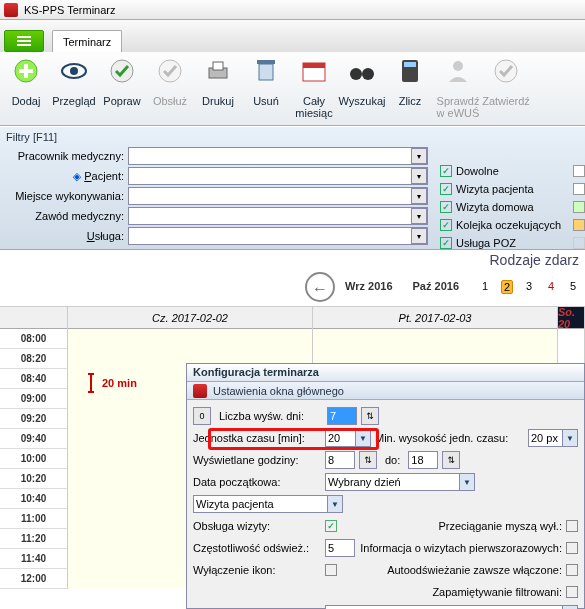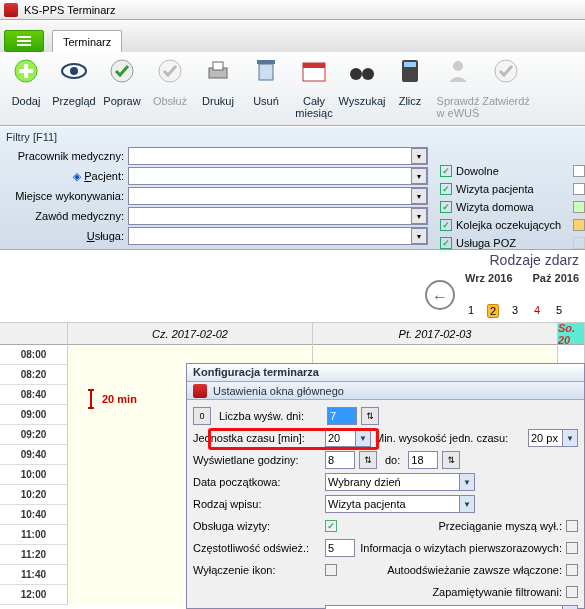--- a/index.html
+++ b/index.html
@@ -20,30 +20,30 @@
   .flabel { width: 122px; text-align: right; padding-right: 4px; }
   .finput { width: 300px; height: 18px; border: 1px solid #88a; background: #fff; position: relative; }
   .finput .dd { position: absolute; right: 0; top: 0; width: 16px; height: 16px; border: 1px solid #88a; background: #e8e8e8; display:flex;align-items:center;justify-content:center; font-size:8px; }
   .legend { position: absolute; right: 0; top: 162px; width: 145px; }
   .lrow { display: flex; align-items: center; gap: 4px; height: 18px; }
   .cb { width: 12px; height: 12px; border: 1px solid #2a6; display:flex; align-items:center; justify-content:center; color:#2a6; font-size:9px; font-weight:bold;}
   .sw { width: 12px; height: 12px; border: 1px solid #999; }
   .rodzaje { text-align: right; padding: 2px 6px 0; color:#446; font-size:14px;}
   .nav { display: flex; align-items: center; justify-content: flex-end; padding: 4px 6px; gap: 10px; }
   .navarrow { width: 30px; height: 30px; border: 2px solid #888; border-radius: 50%; display:flex; align-items:center; justify-content:center; color:#666; font-size:16px; }
-  .months { display:flex; flex-direction:column; align-items:flex-start; gap:20px;}
+  .months { display:flex; flex-direction:row; align-items:flex-start; gap:20px;}
   .months .row1 { display:flex; gap:20px; font-weight:bold; color:#333;}
   .months .row2 { display:flex; gap:10px; }
   .months .num { width:12px; text-align:center; }
   .months .cur { background:#fb3; border:1px solid #c80; border-radius:2px; }
   .months .red { color:#c00; }
   .sched { display:flex; border-top:1px solid #ccc; }
   .timescol { width:68px; border-right:1px solid #ccc; }
   .dayhdr { height:22px; border-bottom:1px solid #aaa; background:#f0f0f0; display:flex; align-items:center; justify-content:center; font-style:italic; }
-  .dayhdr.sat { background:#5eead4; color:#c33; font-weight:bold;}
+  .dayhdr.sat { background:#0f172a; color:#c33; font-weight:bold;}
   .slot { height:20px; border-bottom:1px solid #ddd; display:flex; align-items:center; justify-content:center; color:#333; font-size:10px; font-weight:bold; }
   .daycol { flex:1; border-right:1px solid #ccc; position:relative; }
   .daycol .bg { position:absolute; inset:22px 0 0 0; background:#ffe; }
   .hint { position:absolute; top:66px; left:20px; display:flex; align-items:center; gap:8px; color:#c00; font-weight:bold; }
   .hint .bar { width:6px; height:20px; border-top:2px solid #c00; border-bottom:2px solid #c00; position:relative;}
   .hint .bar::before{content:"";position:absolute;left:2px;top:0;bottom:0;width:2px;background:#c00;}
   .config { position:absolute; left:186px; top:363px; right:0; bottom:0; background:#f0f0f0; border:1px solid #88a; }
   .config .chdr { height:18px; background:linear-gradient(#fff,#dfe7f2); border-bottom:1px solid #9ab; padding:2px 6px; font-weight:bold; color:#234;}
   .config .ghdr { height:18px; background:linear-gradient(#eef3fa,#d5e0ee); border-bottom:1px solid #aab; padding:2px 6px; color:#234; display:flex; align-items:center; gap:6px;}
   .config .body { padding:4px 6px; }
@@ -339,21 +339,20 @@
       <span class="cbtn">⇅</span>
     </div>
     <div class="crow">
       <span class="clab">Data początkowa:</span>
       <span class="csel" style="width:150px">
           <span>Wybrany dzień</span>
           <span class="dd2">▼</span>
         </span>
     </div>
     <div class="crow">
-      <span class="clab">Rodzaj wpisu:</span>
       <span class="csel" style="width:150px">
           <span>Wizyta pacjenta</span>
           <span class="dd2">▼</span>
         </span>
     </div>
     <div class="crow">
       <span class="clab">Obsługa wizyty:</span>
       <span class="ccb">✓</span>
       <span style="margin-left:auto">Przeciąganie myszą wył.:</span>
       <span class="ccb off"></span>

